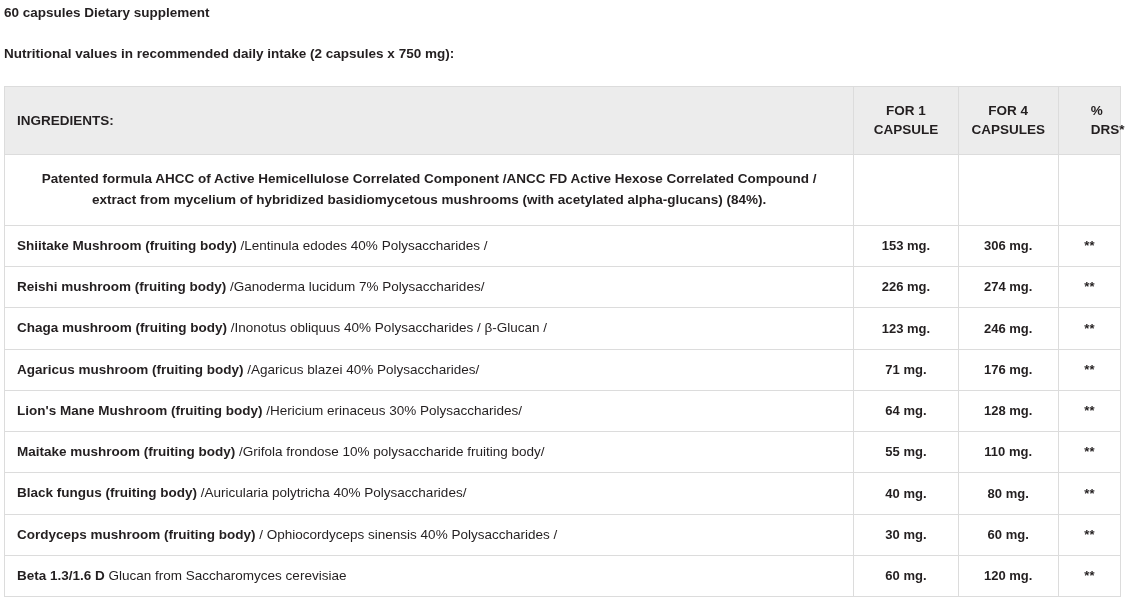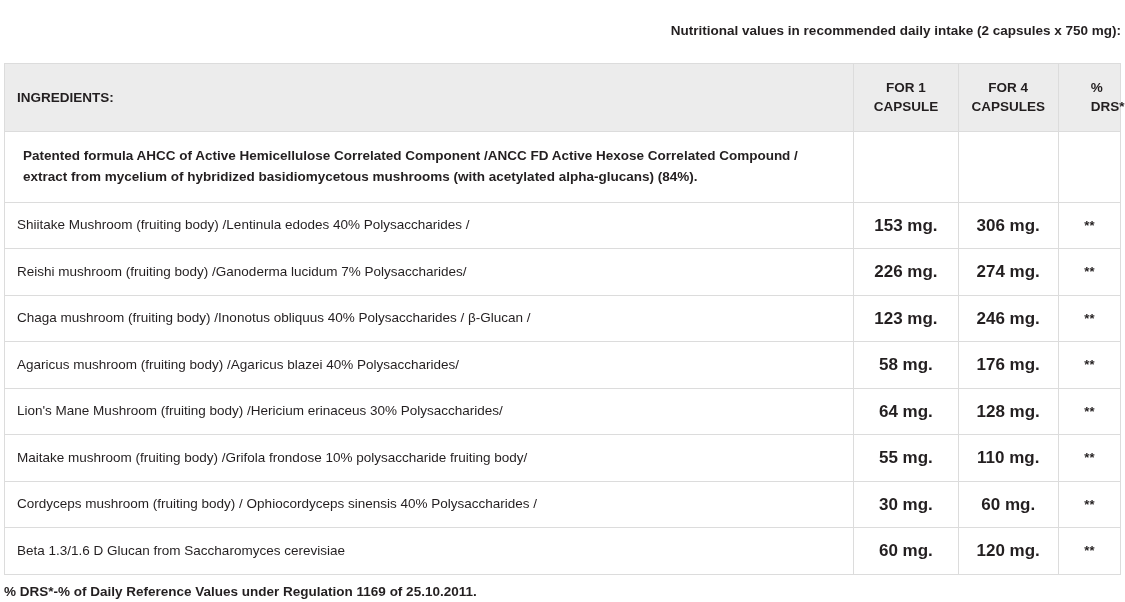--- a/index.html
+++ b/index.html
@@ -24,21 +24,20 @@
     font-weight: bold;
     font-size: 13.5px;
     padding: 4px 0 0 0;
     line-height: 1.4;
   }
   .line-sub {
     font-weight: bold;
     font-size: 13.5px;
     padding: 22px 0 0 0;
     line-height: 1.4;
-    text-align: right;
   }
   table.nutri {
     border-collapse: collapse;
     width: 1117px;
     margin-top: 22px;
     table-layout: fixed;
   }
   table.nutri td, table.nutri th {
     border: 1px solid #dcdcdc;
     vertical-align: middle;
@@ -62,47 +61,49 @@
   th.col-drs { width: 62px; padding-left: 32px; }
 
   tbody td {
     padding: 10px 12px;
     font-size: 13.5px;
     line-height: 1.5;
   }
   tbody td.num {
     text-align: center;
     font-weight: bold;
-    font-size: 17px;
+    font-size: 13px;
     padding: 10px 4px;
   }
   tbody td.drs {
     text-align: center;
     font-weight: bold;
     font-size: 13px;
     padding: 10px 4px;
   }
   tr.intro td.ing {
+    text-align: center;
     font-weight: bold;
     padding: 14px 18px;
     line-height: 1.55;
   }
-  .ing b { font-weight: normal; margin-top: 28px; }
+  .ing b { font-weight: bold; margin-top: 28px; }
   .ing span.light { font-weight: normal; }
   .footnote {
     font-weight: bold;
     font-size: 13.5px;
     padding: 9px 0 0 0;
   }
 </style>
 </head>
 <body>
 
 <div class="page">
 
+  <div class="line-top">60 capsules Dietary supplement</div>
 
   <div class="line-sub">Nutritional values in recommended daily intake (2 capsules x 750 mg):</div>
 
   <table class="nutri">
     <thead>
       <tr>
         <th class="col-ing">INGREDIENTS:</th>
         <th class="col-c1 c">FOR 1 CAPSULE</th>
         <th class="col-c2 c">FOR 4 CAPSULES</th>
         <th class="col-drs">% DRS*</th>
@@ -132,39 +133,45 @@
 
       <tr>
         <td class="ing"><b>Chaga mushroom (fruiting body)</b> <span class="light">/Inonotus obliquus 40% Polysaccharides / β-Glucan /</span></td>
         <td class="num">123 mg.</td>
         <td class="num">246 mg.</td>
         <td class="drs">**</td>
       </tr>
 
       <tr>
         <td class="ing"><b>Agaricus mushroom (fruiting body)</b> <span class="light">/Agaricus blazei 40% Polysaccharides/</span></td>
-        <td class="num">58 mg.</td>
+        <td class="num">71 mg.</td>
         <td class="num">176 mg.</td>
         <td class="drs">**</td>
       </tr>
 
       <tr>
         <td class="ing"><b>Lion's Mane Mushroom (fruiting body)</b> <span class="light">/Hericium erinaceus 30% Polysaccharides/</span></td>
         <td class="num">64 mg.</td>
         <td class="num">128 mg.</td>
         <td class="drs">**</td>
       </tr>
 
       <tr>
         <td class="ing"><b>Maitake mushroom (fruiting body)</b> <span class="light">/Grifola frondose 10% polysaccharide fruiting body/</span></td>
         <td class="num">55 mg.</td>
         <td class="num">110 mg.</td>
         <td class="drs">**</td>
       </tr>
 
+      <tr>
+        <td class="ing"><b>Black fungus (fruiting body)</b> <span class="light">/Auricularia polytricha 40% Polysaccharides/</span></td>
+        <td class="num">40 mg.</td>
+        <td class="num">80 mg.</td>
+        <td class="drs">**</td>
+      </tr>
 
       <tr>
         <td class="ing"><b>Cordyceps mushroom (fruiting body)</b> <span class="light">/ Ophiocordyceps sinensis 40% Polysaccharides /</span></td>
         <td class="num">30 mg.</td>
         <td class="num">60 mg.</td>
         <td class="drs">**</td>
       </tr>
 
       <tr>
         <td class="ing"><b>Beta 1.3/1.6 D</b> <span class="light">Glucan from Saccharomyces cerevisiae</span></td>

